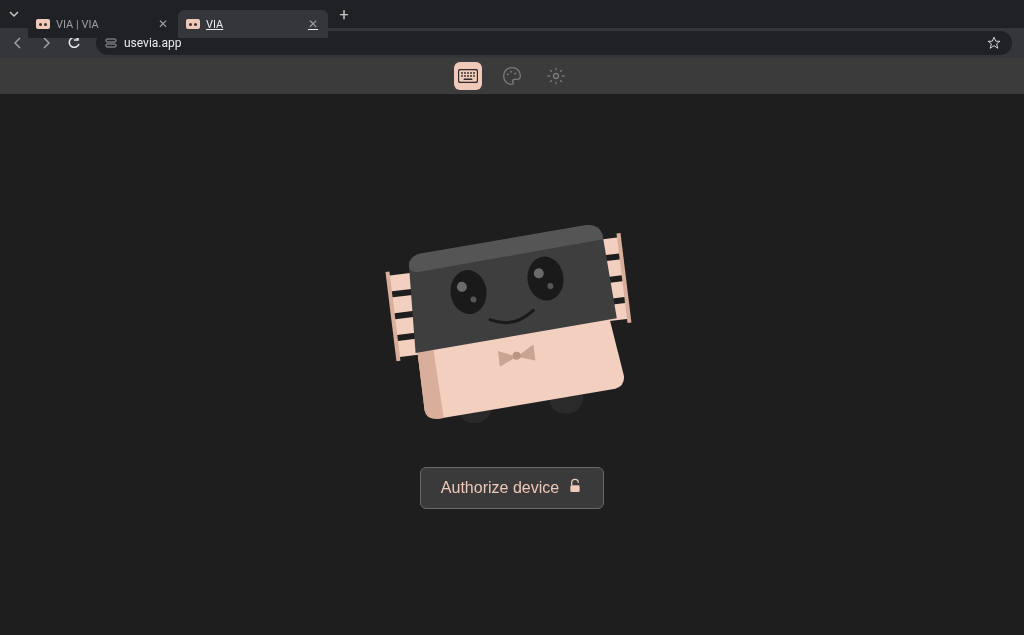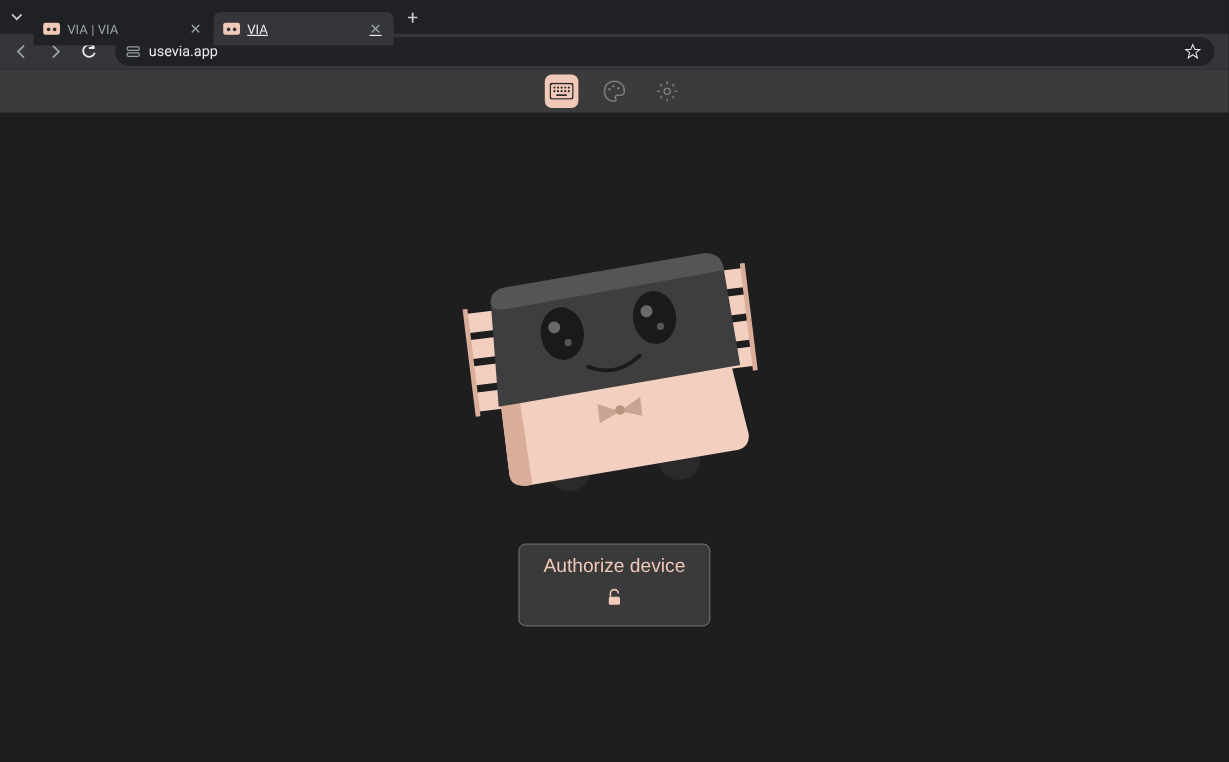--- a/index.html
+++ b/index.html
@@ -145,21 +145,20 @@
       padding: 10px 20px;
       background: #3a3a3a;
       border: 1px solid #6a6a6a;
       border-radius: 6px;
       color: #f0c9b8;
       font-size: 16px;
       display: flex;
       align-items: center;
       gap: 8px;
       cursor: pointer;
-      flex-direction: column;
     }
     .mascot-wrap {
       width: 250px;
       height: 210px;
       position: relative;
       transform: rotate(-7deg);
     }
   </style>
 </head>
 <body>

